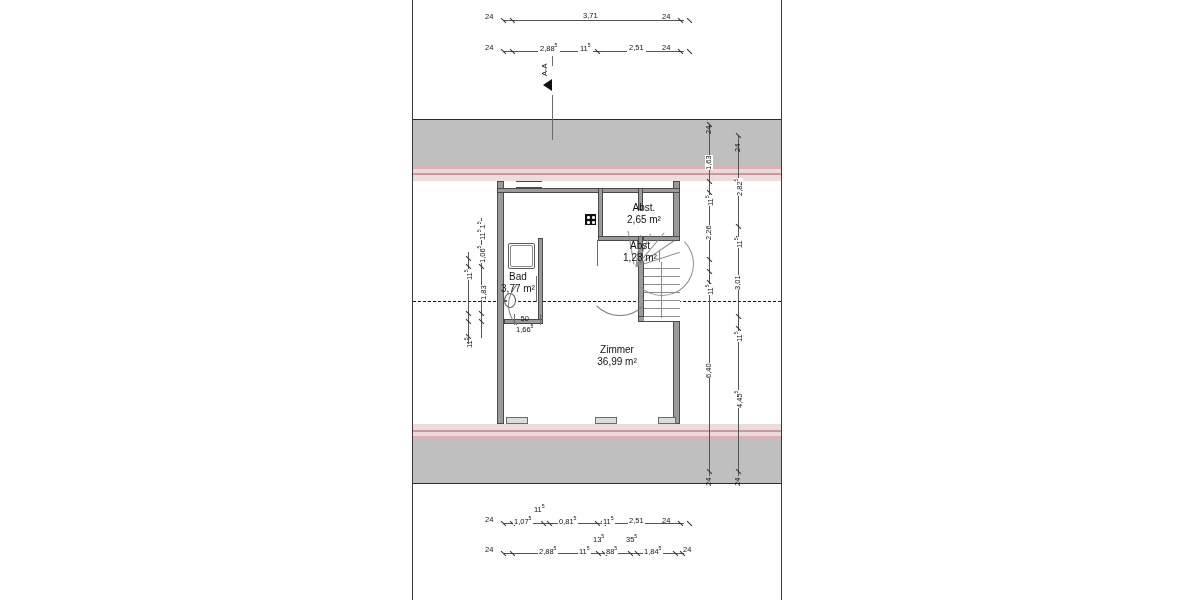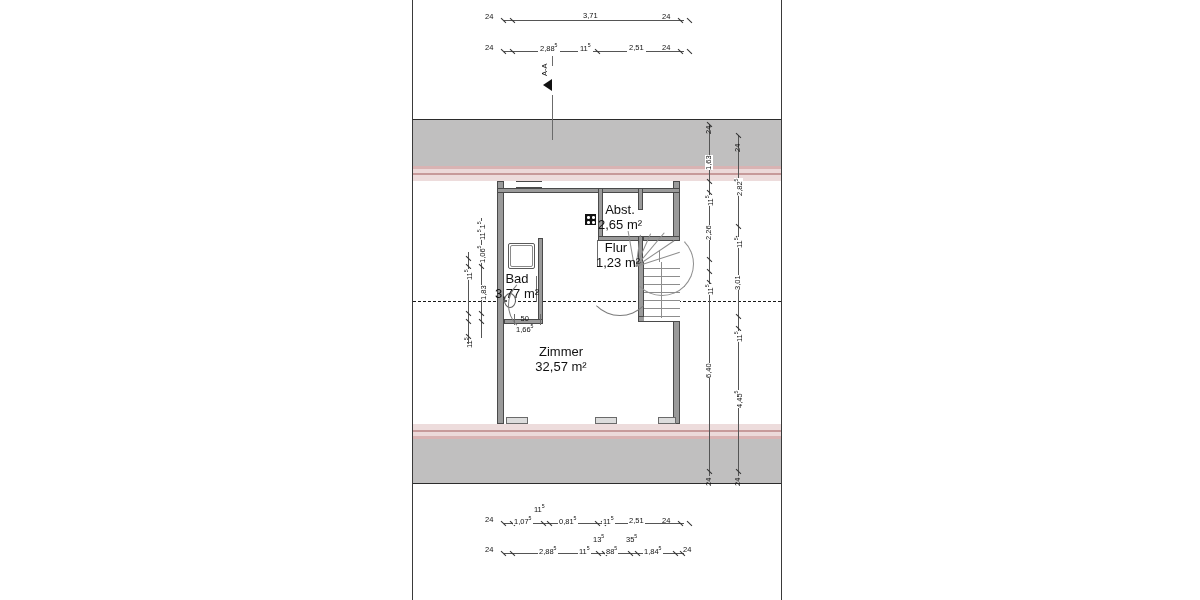--- a/index.html
+++ b/index.html
@@ -9,21 +9,21 @@
 
   
   .ln{position:absolute;background:#2b2b2b;}
   .hln{height:1px;}
   .vln{width:1px;}
   .thin{background:#6b6b6b;}
 
   .fill{position:absolute;}
 
   .txt{position:absolute;white-space:nowrap;font-size:7.5px;line-height:1;color:#111;}
-  .txt.rm{font-size:13px;text-align:center;}
+  .txt.rm{font-size:10px;text-align:center;padding-left:24px;}
   .rot{transform-origin:0 0;transform:rotate(-90deg);}
 
   .dimline{position:absolute;background:#555;height:1px;}
   .dimlineV{position:absolute;background:#555;width:1px;}
 
   
   .tick{position:absolute;width:7px;height:1px;background:#333;
         transform-origin:50% 50%;transform:rotate(45deg);}
 
   .sup{font-size:5.2px;vertical-align:super;}
@@ -137,38 +137,38 @@
   <div class="elecdot" style="left:587px;top:216px;width:2.6px;height:2.6px;"></div>
   <div class="elecdot" style="left:592px;top:216px;width:2.6px;height:2.6px;"></div>
   <div class="elecdot" style="left:587px;top:221px;width:2.6px;height:2.6px;"></div>
   <div class="elecdot" style="left:592px;top:221px;width:2.6px;height:2.6px;"></div>
 
   <div class="fill" style="left:516px;top:181px;width:26px;height:7px;background:#fff;border-top:1px solid #4a4a4a;border-bottom:1px solid #4a4a4a;box-sizing:border-box;"></div>
   <div class="fill" style="left:506px;top:417px;width:22px;height:7px;background:#dcdcdc;border:1px solid #6a6a6a;box-sizing:border-box;"></div>
   <div class="fill" style="left:595px;top:417px;width:22px;height:7px;background:#dcdcdc;border:1px solid #6a6a6a;box-sizing:border-box;"></div>
   <div class="fill" style="left:658px;top:417px;width:18px;height:7px;background:#dcdcdc;border:1px solid #6a6a6a;box-sizing:border-box;"></div>
 
-  <div class="txt rm" style="left:495px;top:272px;width:44px;">
+  <div class="txt rm" style="left:472px;top:272px;width:44px;">
     <div>Bad</div>
     <div class="sm" style="margin-top:2px;">3,77 m²</div>
   </div>
 
   <div class="txt rm" style="left:598px;top:203px;width:44px;">
     <div>Abst.</div>
     <div class="sm" style="margin-top:2px;">2,65 m²</div>
   </div>
 
   <div class="txt rm" style="left:596px;top:241px;width:40px;">
-    <div>Flur</div>
+    <div>Abst</div>
     <div class="sm" style="margin-top:2px;">1,23 m²</div>
   </div>
 
-  <div class="txt rm" style="left:528px;top:345px;width:66px;">
+  <div class="txt rm" style="left:560px;top:345px;width:66px;">
     <div>Zimmer</div>
-    <div class="sm" style="margin-top:2px;">32,57 m²</div>
+    <div class="sm" style="margin-top:2px;">36,99 m²</div>
   </div>
 
   <div class="txt" style="left:516px;top:315px;">
     <div style="text-align:center;"><span>50</span></div>
     <div style="text-align:center;margin-top:1px;"><span>1,66</span><span class="sup">5</span></div>
   </div>
   <div class="ln vln thin" style="left:514px;top:314px;height:11px;"></div>
   <div class="ln vln thin" style="left:540px;top:314px;height:11px;"></div>
 
   <div class="dimline" style="left:504px;top:20px;width:180px;"></div>

